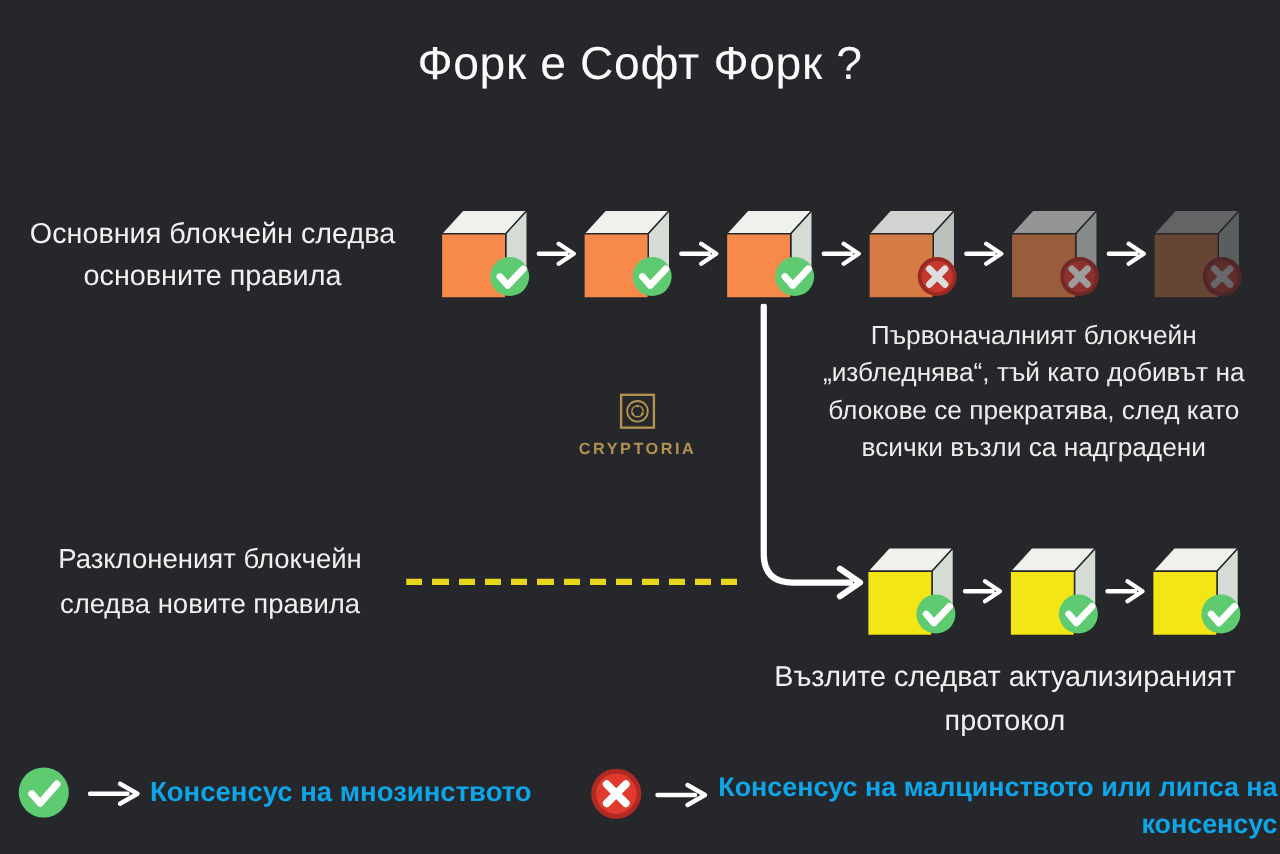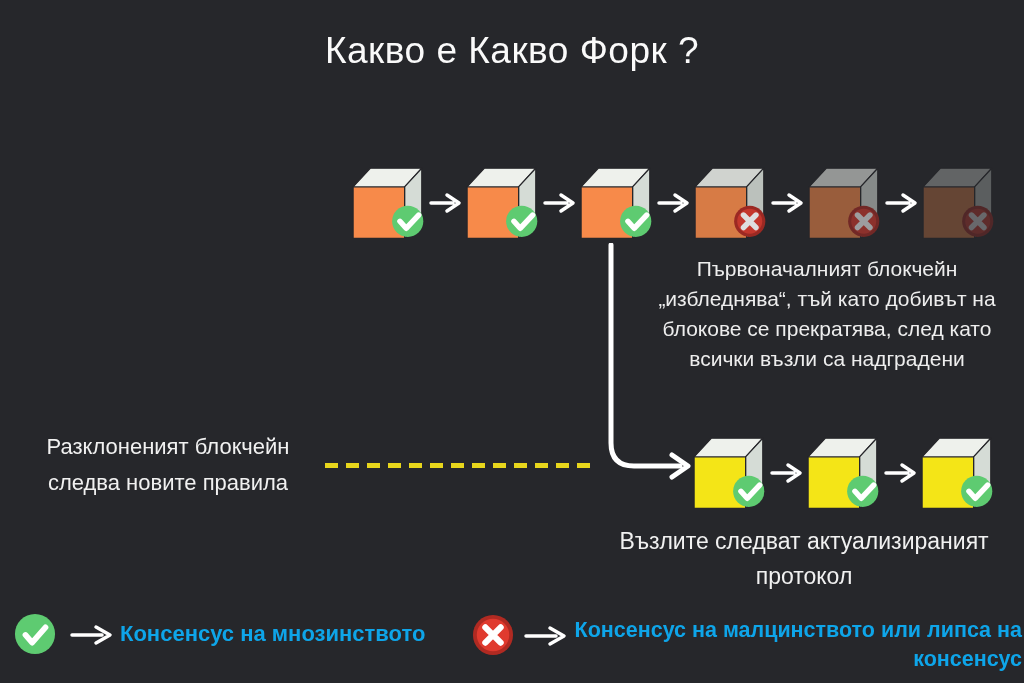--- a/index.html
+++ b/index.html
@@ -63,22 +63,24 @@
   #legend-minority-label {
     position: absolute; left: 566px; top: 616px; width: 456px;
     font-size: 21.5px; line-height: 29px; text-align: right;
   }
 </style>
 </head>
 <body style="background: rgb(38, 39, 43);">
 
 <div class="canvas">
 
-  <h1 class="page-title">Какво е Какво Форк ?</h1>
-
+  <h1 class="page-title">Форк е Софт Форк ?</h1>
+
+  <div class="label main-label">Основния блокчейн следва
+основните правила</div>
 
   <div id="main-chain" class="chain-row">
       <div class="block" style="opacity: 1;">
         <svg class="cube-svg" viewBox="0 0 100 100">
     <polygon points="4,32 26,8 92,8 70,32" fill="#eef1ec" stroke="#26262a" stroke-width="1.5" stroke-linejoin="round"></polygon>
     <polygon points="70,32 92,8 92,74 70,98" fill="#d5dcd6" stroke="#26262a" stroke-width="1.5" stroke-linejoin="round"></polygon>
     <polygon points="4,32 70,32 70,98 4,98" fill="#f78a4a" stroke="#26262a" stroke-width="1.5" stroke-linejoin="round"></polygon>
     <circle cx="74" cy="76" r="20" fill="#5ecb71"></circle>
        <path d="M64 76 l8 9 l16 -17" fill="none" stroke="#fff" stroke-width="7" stroke-linecap="round" stroke-linejoin="round"></path>
         </svg>
@@ -209,20 +211,31 @@
     <polygon points="4,32 70,32 70,98 4,98" fill="#f4e517" stroke="#26262a" stroke-width="1.5" stroke-linejoin="round"></polygon>
     <circle cx="74" cy="76" r="20" fill="#5ecb71"></circle>
        <path d="M64 76 l8 9 l16 -17" fill="none" stroke="#fff" stroke-width="7" stroke-linecap="round" stroke-linejoin="round"></path>
         </svg>
       </div>
     </div>
 
   <div class="note fork-note">Възлите следват актуализираният
 протокол</div>
 
+  <div class="logo">
+    <svg class="logo-mark" viewBox="0 0 40 40">
+      <rect x="2.5" y="2.5" width="35" height="35" fill="none" stroke="#b3924f" stroke-width="2.5"></rect>
+      <circle cx="20" cy="20" r="11" fill="none" stroke="#b3924f" stroke-width="2"></circle>
+      <circle cx="20" cy="20" r="6" fill="none" stroke="#b3924f" stroke-width="1.5"></circle>
+      <circle cx="20" cy="14.5" r="1.4" fill="#b3924f"></circle>
+      <circle cx="15" cy="23" r="1.4" fill="#b3924f"></circle>
+      <circle cx="25" cy="23" r="1.4" fill="#b3924f"></circle>
+    </svg>
+    <div class="logo-text">CRYPTORIA</div>
+  </div>
 
   <div class="legend-badge" id="legend-majority-badge">
     <svg viewBox="0 0 44 44">
       <circle cx="22" cy="22" r="21" fill="#5ecb71"></circle>
       <path d="M12 23 l7 8 l14 -16" fill="none" stroke="#ffffff" stroke-width="6" stroke-linecap="round" stroke-linejoin="round"></path>
     </svg>
   </div>
   <svg class="legend-arrow" id="legend-majority-arrow" viewBox="0 0 44 22">
     <path d="M2 11 H32 M26 3 L40 11 L26 19" fill="none" stroke="#ffffff" stroke-width="3.5" stroke-linecap="round" stroke-linejoin="round"></path>
   </svg>

